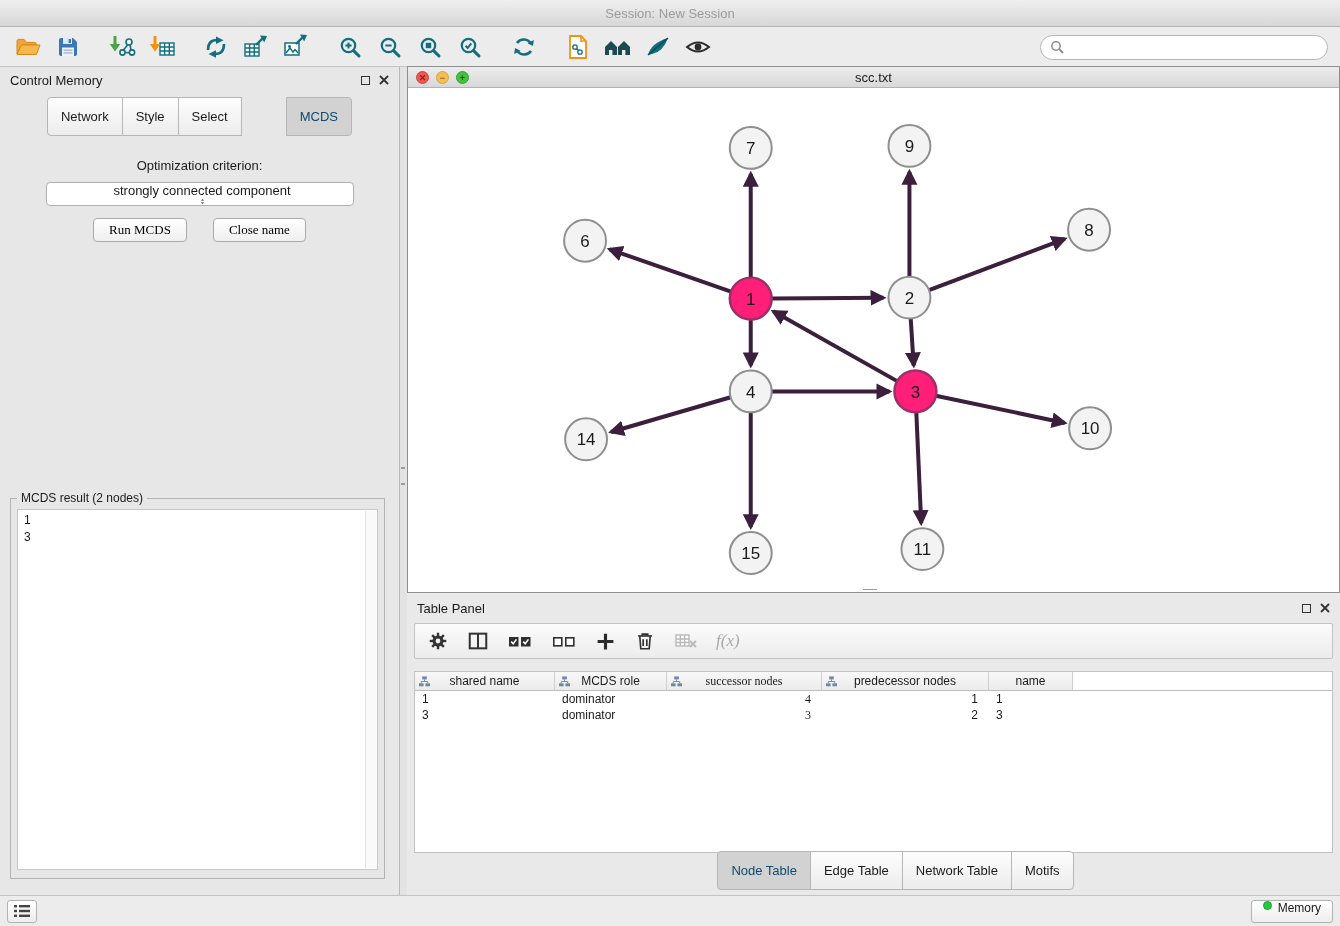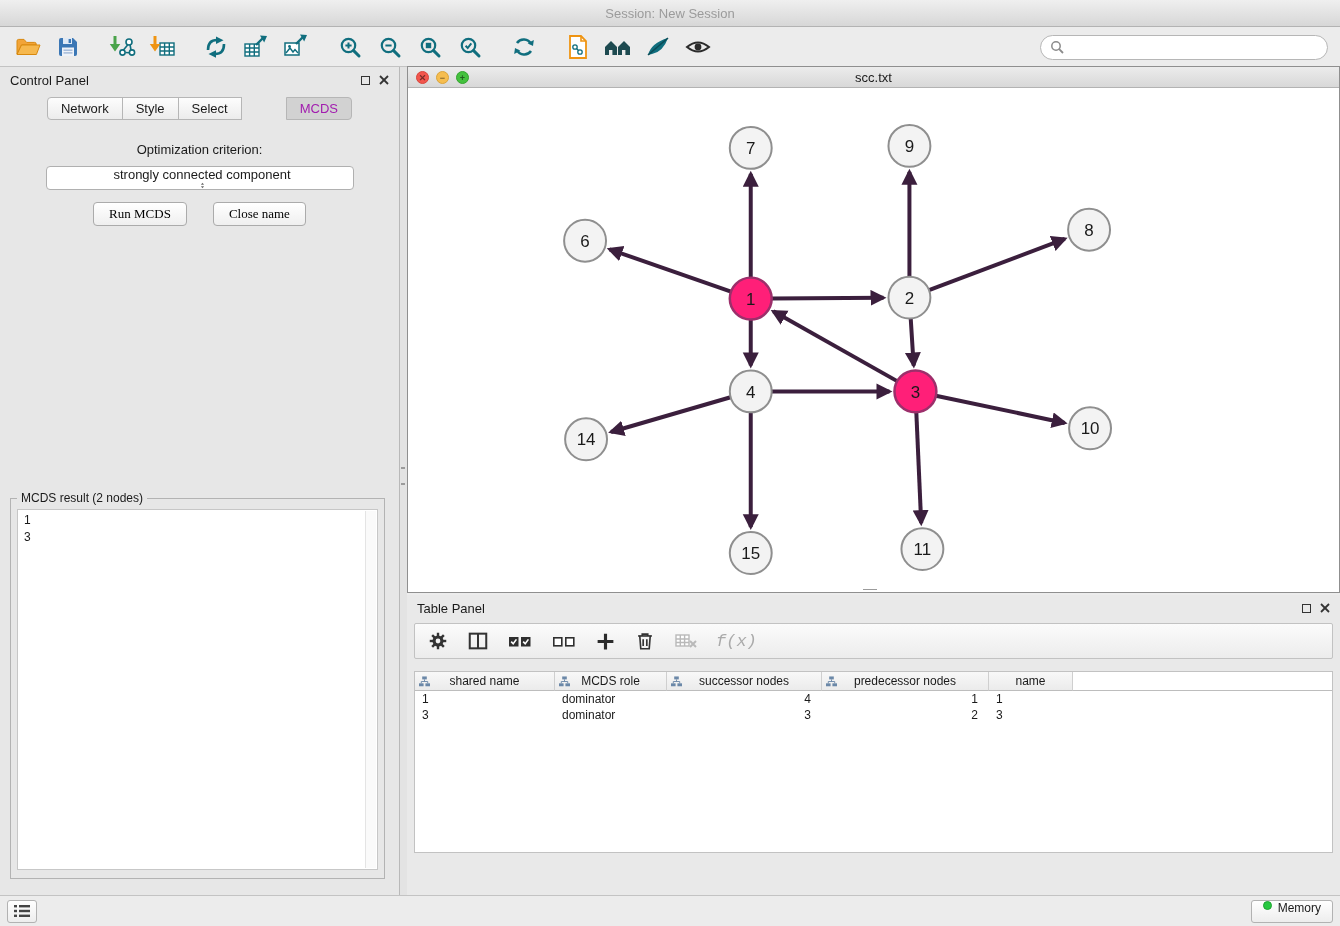--- a/index.html
+++ b/index.html
@@ -23,25 +23,25 @@
   .search input { border:none; outline:none; background:transparent; flex:1; font-size:13px;
     font-family:"Liberation Sans", sans-serif; }
 
   
   .control-panel { position:absolute; top:67px; left:0; width:400px; bottom:31px;
     background:#e7e7e7; border-right:1px solid #b9b9b9; }
   .panel-head { height:26px; display:flex; align-items:center; padding:0 10px; }
   .win-btns { margin-left:auto; display:flex; gap:9px; align-items:center; }
   .float-box { width:9px; height:9px; border:1.6px solid #333; background:transparent; }
   .tabs-row { display:flex; justify-content:center; margin-top:4px; }
-  .tab { padding:3px 13px; background:linear-gradient(#fdfdfd,#ececec);
+  .tab { padding:11px 13px; background:linear-gradient(#fdfdfd,#ececec);
     border:1px solid #b6b6b6; margin-left:-1px; cursor:default; }
   .tab:first-child { border-radius:4px 0 0 4px; margin-left:0; }
   .tab:last-child { border-radius:0 4px 4px 0; }
-  .tab.active { background:#d2d2d2; color:#a21caf;margin-left:44px; }
+  .tab.active { background:#d2d2d2; color:#0c4a6e;margin-left:44px; }
   .cp-body { text-align:center; }
   .opt-label { margin-top:22px; }
   .dropdown { margin:9px auto 0 auto; width:308px; height:24px; background:#fff;
     border:1px solid #b0b0b0; border-radius:4px; display:flex; align-items:center;
     padding:0 3px 0 8px; text-align:left;flex-direction:column; }
   .dropdown .dd-value { flex:1; }
   .btn-row { display:flex; justify-content:center; gap:26px; margin-top:12px; }
   .btn { background:linear-gradient(#ffffff,#efefef); border:1px solid #ababab;
     border-radius:4px; padding:3px 15px; font-size:13px; font-family:Liberation Serif, serif; }
   .result-fieldset { position:absolute; top:424px; left:10px; right:14px; bottom:16px;
@@ -74,33 +74,33 @@
   .nw-content svg { width:100%; height:100%; display:block; }
   .h-grip { position:absolute; left:455px; bottom:-1px; width:14px; height:4px;
     border-top:1px solid #9b9b9b; }
 
   
   .table-panel { position:absolute; left:407px; top:595px; right:0; bottom:31px; background:#e9e9e9; }
   .tp-toolbar { margin:2px 7px 0 7px; height:36px; background:linear-gradient(#fbfbfb,#ececec);
     border:1px solid #c2c2c2; border-radius:2px; display:flex; align-items:center;
     padding:0 12px; gap:18px; }
   .tico { display:flex; align-items:center; justify-content:center; }
-  .fx { font-family:Liberation Mono, monospace; font-style:italic; font-size:17px; color:#aaa; }
+  .fx { font-family:Liberation Serif, serif; font-style:italic; font-size:17px; color:#aaa; }
   .tp-table { position:absolute; top:76px; left:7px; right:7px; bottom:42px;
     background:#fff; border:1px solid #c2c2c2; overflow:hidden; }
   .thead { display:flex; height:19px; }
   .th { position:relative; display:flex; align-items:center; justify-content:center;
     font-size:12px; background:linear-gradient(#f8f8f8,#ebebeb);
     border-right:1px solid #cfcfcf; border-bottom:1px solid #bdbdbd; }
   .th .hicon { position:absolute; left:4px; top:4px; }
   .th-filler { flex:1; background:#fff; border-bottom:1px solid #bdbdbd; }
   .trow { display:flex; height:16px; font-size:12px; align-items:center; }
   .td { padding-left:7px; overflow:hidden; white-space:nowrap; }
   .td.num { text-align:right; padding-right:11px; padding-left:0; }
-  .c0{width:140px;} .c1{width:112px;} .c2{width:155px;} .c3{width:167px;} .c4{width:84px;}
+  .c0{width:140px;} .c1{width:112px;} .c2{width:155px;font-family:Liberation Serif, serif;} .c3{width:167px;} .c4{width:84px;}
   .tp-tabs { position:absolute; bottom:5px; left:0; right:0; display:flex; justify-content:center; }
 
   
   .statusbar { position:absolute; left:0; right:0; bottom:0; height:31px;
     background:#ececec; border-top:1px solid #c3c3c3; display:flex; align-items:center; padding:0 7px; }
   .sq-btn { width:30px; height:23px; border:1px solid #b2b2b2; border-radius:3px;
     background:linear-gradient(#ffffff,#ededed); display:flex; align-items:center; justify-content:center; }
   .memory-btn { margin-left:auto; height:23px; border:1px solid #b2b2b2; border-radius:3px;
     background:linear-gradient(#ffffff,#ededed); display:flex; align-items:flex-start; gap:6px;
     padding:0 11px; font-size:12px; }
@@ -277,21 +277,21 @@
     <svg width="14" height="14" viewBox="0 0 14 14">
       <circle cx="6" cy="6" r="4.2" fill="none" stroke="#8b8b8b" stroke-width="1.5"></circle>
       <path d="M9.2 9.2 L13 13" stroke="#8b8b8b" stroke-width="1.8"></path>
     </svg>
     <input type="text" placeholder="" style="">
   </div>
 </div>
 
 <div class="control-panel">
   <div class="panel-head">
-    <span>Control Panel</span>
+    <span>Control Memory</span>
     <span class="win-btns">
       <span class="float-box"></span>
       <svg class="x-icon" width="10" height="10" viewBox="0 0 10 10">
         <line x1="1" y1="1" x2="9" y2="9"></line>
           <line x1="9" y1="1" x2="1" y2="9"></line>
       </svg>
     </span>
   </div>
 
   <div class="tabs-row">
@@ -545,20 +545,26 @@
     </div>
     <div class="trow">
       <div class="td c0">3</div>
       <div class="td c1">dominator</div>
       <div class="td c2 num">3</div>
       <div class="td c3 num">2</div>
       <div class="td c4">3</div>
     </div>
   </div>
 
+  <div class="tp-tabs">
+    <span class="tab active">Node Table</span>
+    <span class="tab">Edge Table</span>
+    <span class="tab">Network Table</span>
+    <span class="tab">Motifs</span>
+  </div>
 </div>
 
 <div class="statusbar">
   <span class="sq-btn">
     <svg width="16" height="14" viewBox="0 0 16 14">
       <g fill="#444">
           <rect x="0" y="1" width="3" height="2.4"></rect>
           <rect x="5" y="1" width="11" height="2.4"></rect>
       <rect x="0" y="5.8" width="3" height="2.4"></rect>
           <rect x="5" y="5.8" width="11" height="2.4"></rect>

